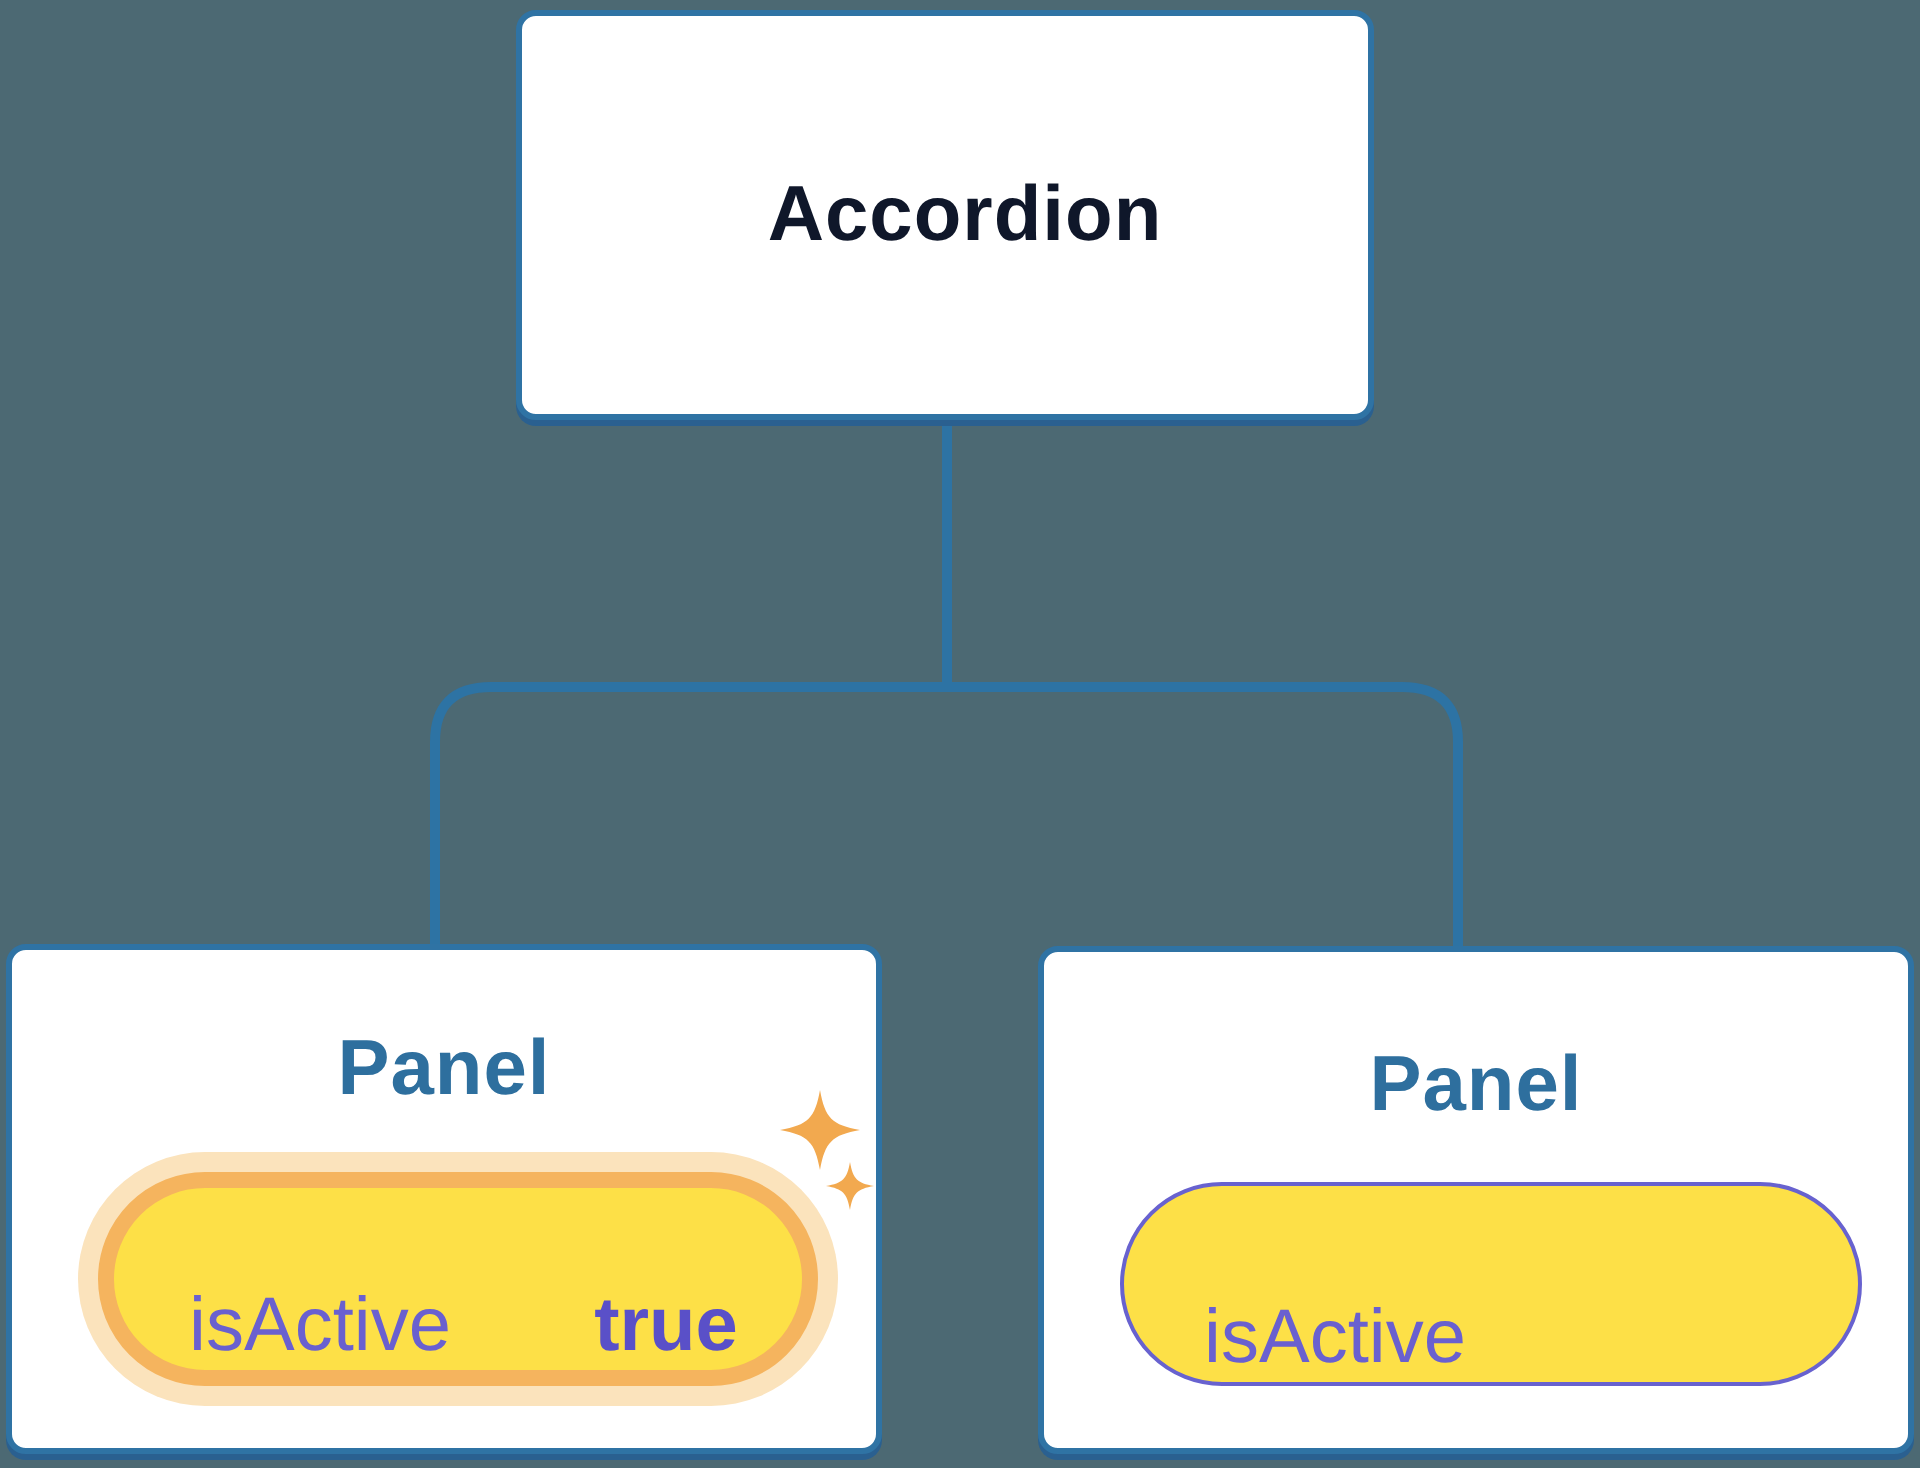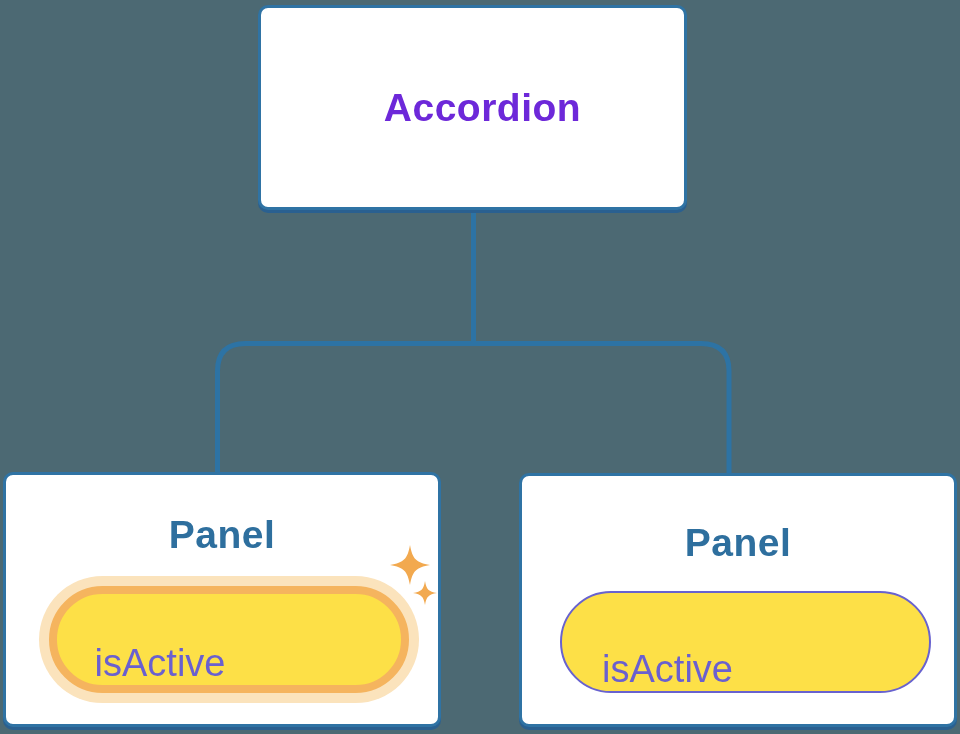--- a/index.html
+++ b/index.html
@@ -19,21 +19,21 @@
     border:3px solid #2F73A4;
     border-radius:10px;
     box-shadow:0 3px 0 0 #2A6090;
     box-sizing:border-box;
   }
   .node-root{
     left:258px;top:5px;width:429px;height:205px;
     display:flex;align-items:center;justify-content:center;
   }
   .node-label{
-    color:#6d28d9;
+    color:#0f172a;
     font-size:39px;
     font-weight:600;
     letter-spacing:0.5px;
     margin-left:20px;
   }
   .panel-left{left:3px;top:472px;width:438px;height:255px;}
   .panel-right{left:519px;top:473px;width:438px;height:254px;}
   .panel-title{
     position:absolute;left:0;right:0;text-align:center;
     color:#2E6F9E;font-size:39px;font-weight:600;letter-spacing:0.5px;
@@ -87,20 +87,21 @@
   <div class="node node-root">
     <span class="node-label">Accordion</span>
   </div>
 
   <div class="node panel-left">
     <div class="panel-title">Panel</div>
 
     <div class="state-pill pill-gold">
       <div class="pill-cell cell-key">isActive</div>
       <div class="pill-divider"></div>
+      <div class="pill-cell cell-val cell-val-active">true</div>
     </div>
 
     <svg class="sparkles" width="64" height="72" viewBox="0 0 64 72">
       <path fill="#F2A94F" d="M26 6 C28.5 20 32 23.5 46 26 C32 28.5 28.5 32 26 46 C23.5 32 20 28.5 6 26 C20 23.5 23.5 20 26 6 Z"></path>
       <path fill="#F2A94F" d="M41 42 C42.5 50.5 44.5 52.5 53 54 C44.5 55.5 42.5 57.5 41 66 C39.5 57.5 37.5 55.5 29 54 C37.5 52.5 39.5 50.5 41 42 Z"></path>
     </svg>
   </div>
 
   <div class="node panel-right">
     <div class="panel-title">Panel</div>

